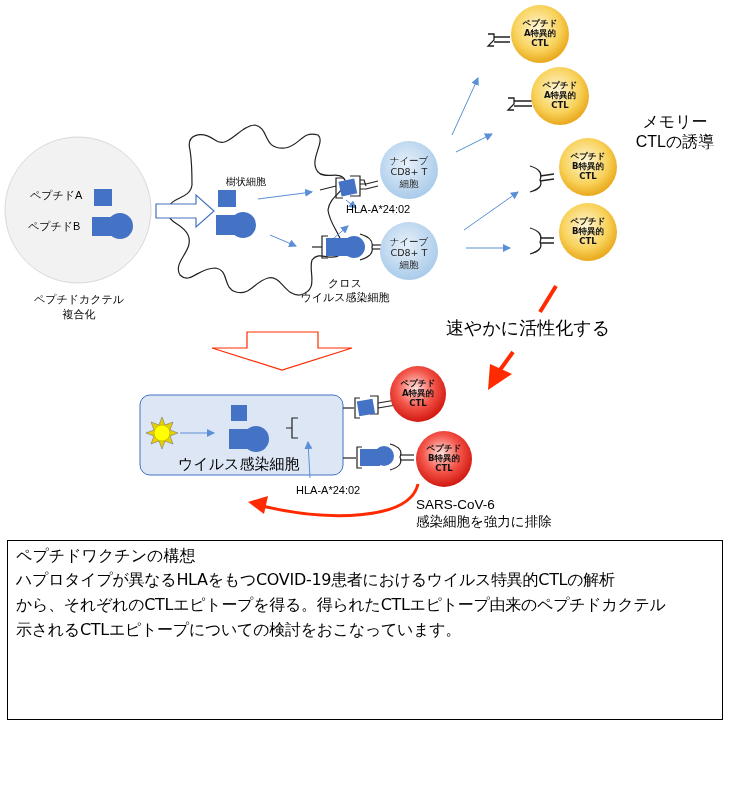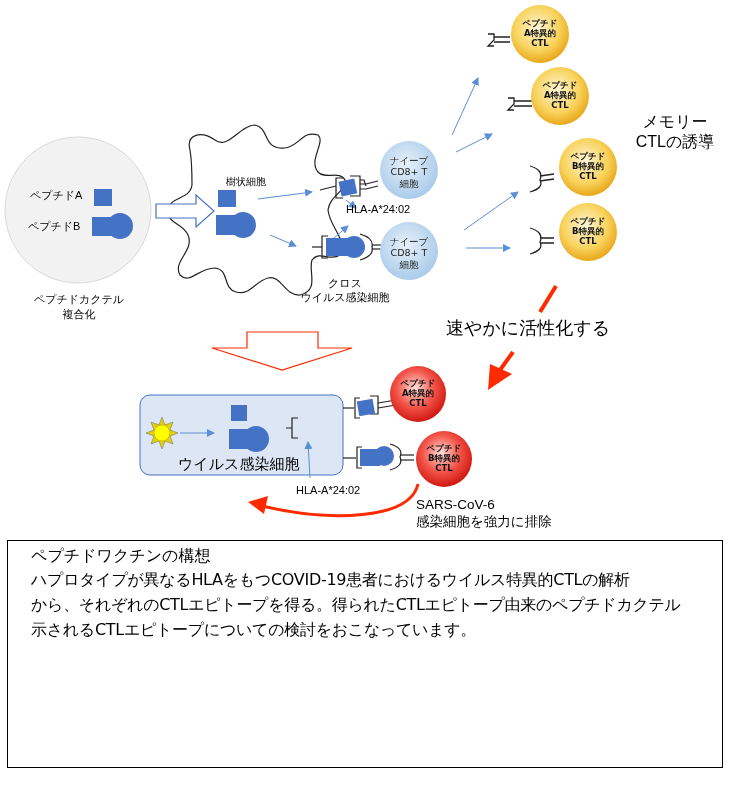--- a/index.html
+++ b/index.html
@@ -5,22 +5,22 @@
   html, body { margin:0; padding:0; background:#ffffff; }
   body { width:732px; height:786px; position:relative; overflow:hidden;
          font-family:"DejaVu Sans", sans-serif; color:#000; }
   #diagram { position:absolute; left:0; top:0; width:732px; height:540px; }
   .lbl { position:absolute; font-family:Liberation Sans, sans-serif; white-space:nowrap; line-height:1.15; text-align:center; }
   .sm { font-size:10px;margin-top:10px; }
   .md { font-size:11px; }
   .lg { font-size:16px; }
   .cell-txt { position:absolute; text-align:center; font-size:9.5px; line-height:1.2; color:#222; }
   .ctl-txt { position:absolute; text-align:center; font-size:8.5px; font-weight:bold; line-height:1.2; color:#111; }
-  #desc-box { position:absolute; left:7px; top:540px; width:716px; height:228px;
-              border:1px solid #000; box-sizing:border-box; padding:4px 23px; }
+  #desc-box { position:absolute; left:7px; top:540px; width:716px; height:180px;
+              border:1px solid #000; box-sizing:border-box; padding:4px 8px; }
   #desc-title { font-size:16px; line-height:22px; font-weight:normal; margin:0; }
   #desc-body { font-size:16px; line-height:25px; margin:0; letter-spacing:-0.3px; }
 </style>
 </head>
 <body>
 
 <div id="diagram">
   <svg width="732" height="540" viewBox="0 0 732 540" style="position:absolute;left:0;top:0">
     <defs>
       <marker id="ablue" markerWidth="8" markerHeight="8" refX="7" refY="4" orient="auto">

